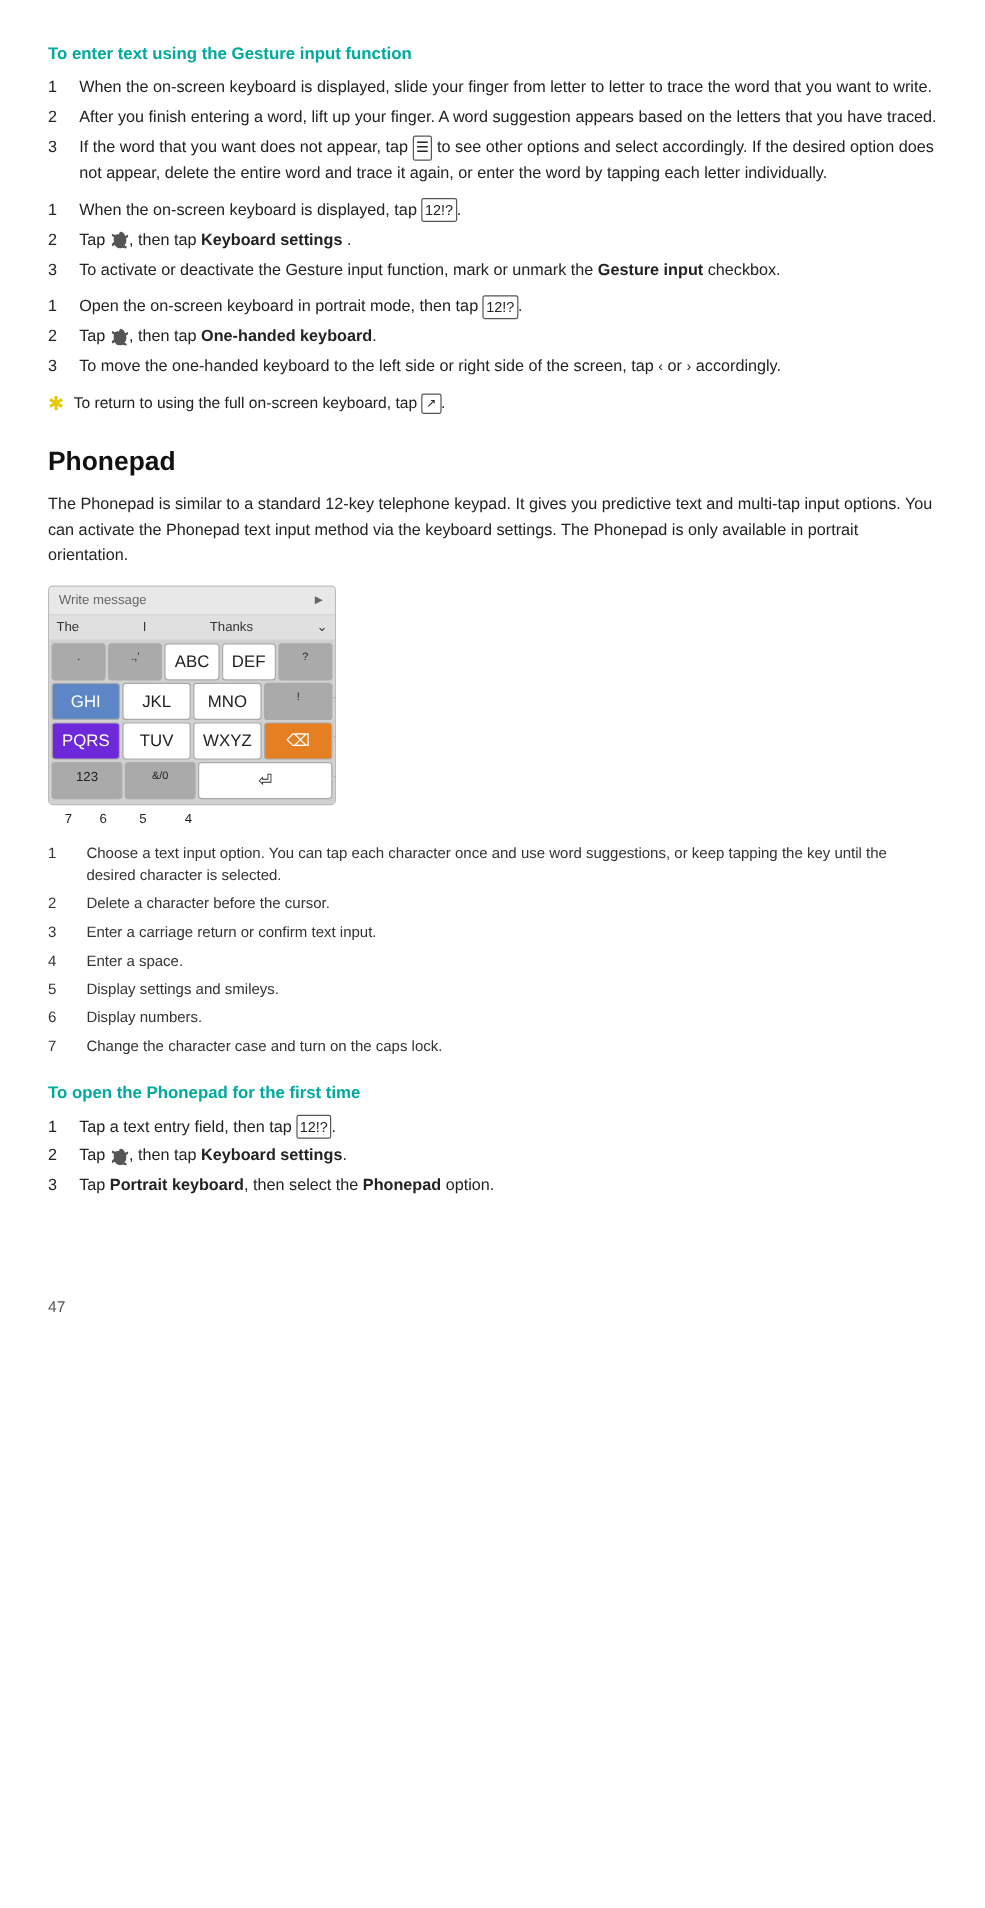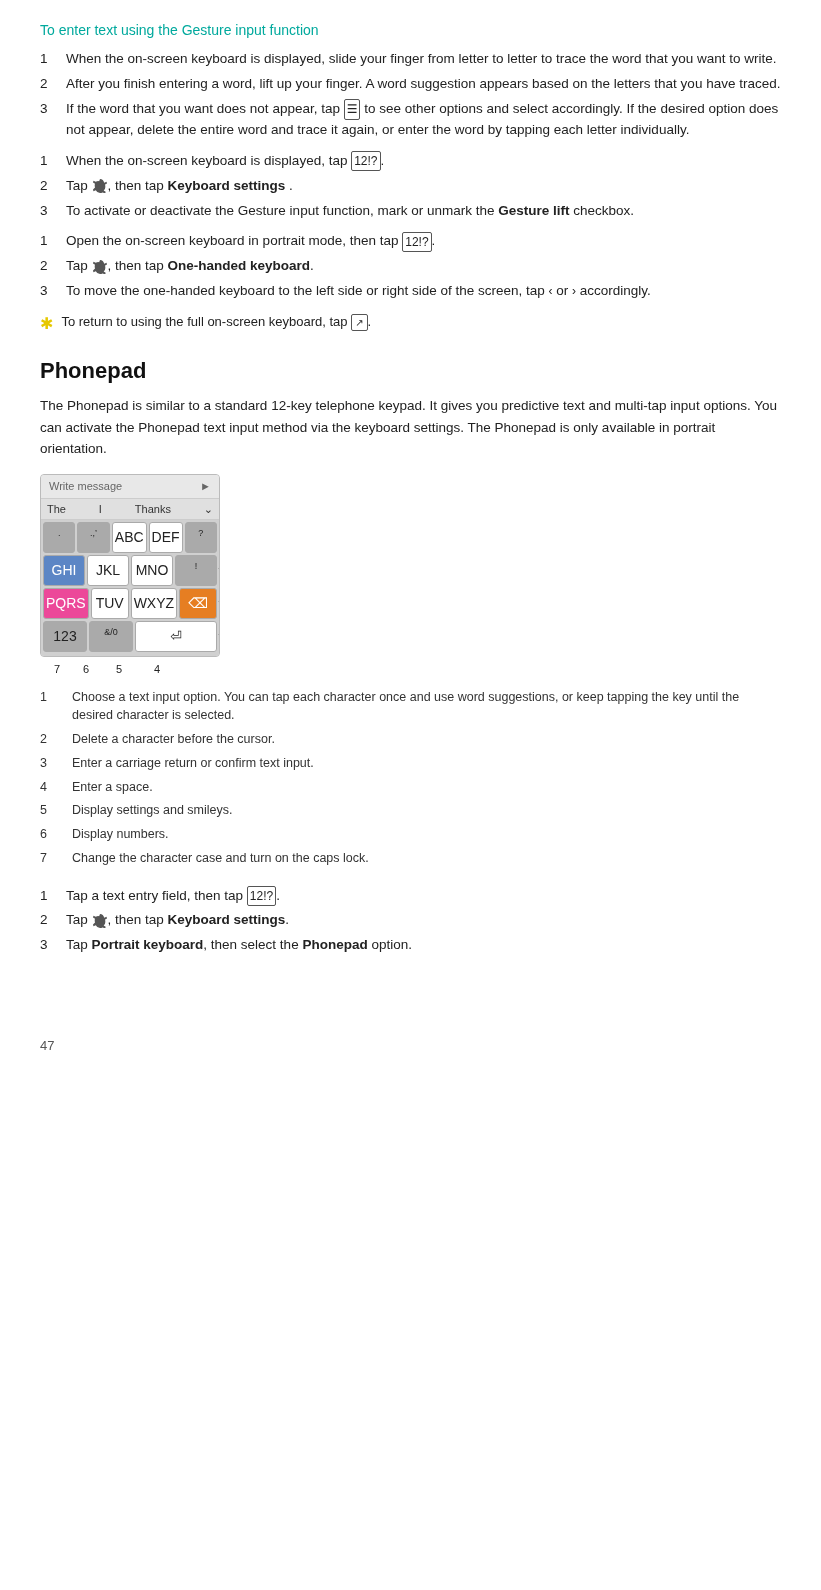--- a/index.html
+++ b/index.html
@@ -12,22 +12,23 @@
       color: #222;
       line-height: 1.5;
     }
     .page {
       padding: 20px 40px 30px 40px;
       max-width: 821px;
     }
     .section-heading {
       color: #00a99d;
       font-size: 14px;
-      font-weight: normal;
+      font-weight: bold;
       margin-bottom: 8px;
+      margin-top: 14px;
     }
     .numbered-list {
       list-style: none;
       padding: 0;
       margin: 0 0 10px 0;
     }
     .numbered-list li {
       display: flex;
       gap: 10px;
       margin-bottom: 4px;
@@ -70,21 +71,21 @@
       margin: 12px 0 8px 0;
       display: flex;
       align-items: flex-start;
     }
     .phonepad-screen {
       background: #e8e8e8;
       border: 1px solid #bbb;
       border-radius: 4px;
       padding: 0;
       overflow: hidden;
-      width: 180px;
+      width: 240px;
     }
     .phonepad-topbar {
       background: #e8e8e8;
       display: flex;
       align-items: center;
       justify-content: space-between;
       padding: 3px 8px;
       border-bottom: 1px solid #ccc;
       font-size: 11px;
       color: #666;
@@ -118,21 +119,21 @@
       flex: 1;
       padding: 4px 2px;
       cursor: pointer;
       position: relative;
     }
     .phonepad-key.accent {
       background: #5c86c5;
       color: #fff;
     }
     .phonepad-key.dark {
-      background: #ec4899;
+      background: #6d28d9;
       color: #fff;
     }
     .phonepad-key.orange {
       background: #e67e22;
       color: #fff;
     }
     .phonepad-key.sym {
       background: #aaa;
       color: #222;
       font-size: 9px;
@@ -234,21 +235,21 @@
       </li>
       <li>
         <span class="num">2</span>
         <span class="text">Tap <svg class="gear-icon" viewBox="0 0 16 16" fill="#555">
               <path d="M8 5a3 3 0 100 6A3 3 0 008 5zM6 8a2 2 0 114 0A2 2 0 016 8z"></path>
               <path d="M8 0l-1 2.5A5.5 5.5 0 003.2 3.2L.5 2 0 4l2.3 1.4A5.5 5.5 0 002 8a5.5 5.5 0 00.3 1.6L0 12l.5 2 2.7-1.2A5.5 5.5 0 008 16a5.5 5.5 0 002.8-.7L14 16.5l.5-2-2.3-1.4A5.5 5.5 0 0014 8a5.5 5.5 0 00-.2-1.6L16 5l-.5-2-2.7 1.2A5.5 5.5 0 008 0z"></path>
             </svg>, then tap <span class="bold">Keyboard settings</span> .</span>
       </li>
       <li>
         <span class="num">3</span>
-        <span class="text">To activate or deactivate the Gesture input function, mark or unmark the <span class="bold">Gesture lift</span> checkbox.</span>
+        <span class="text">To activate or deactivate the Gesture input function, mark or unmark the <span class="bold">Gesture input</span> checkbox.</span>
       </li>
     </ol>
   </div>
 
   <div>
     <ol class="numbered-list">
       <li>
         <span class="num">1</span>
         <span class="text">Open the on-screen keyboard in portrait mode, then tap <span class="icon-glyph">12!?</span>.</span>
       </li>
@@ -310,21 +311,21 @@
 
             <div class="phonepad-row" style="position:relative;">
               <div class="phonepad-key dark">PQRS</div>
               <div class="phonepad-key">TUV</div>
               <div class="phonepad-key">WXYZ</div>
               <div class="phonepad-key orange">⌫</div>
               <span style="position:absolute; right:-22px; top:4px; font-size:11px; color:#222;">— 2</span>
             </div>
 
             <div class="phonepad-row" style="position:relative;">
-              <div class="phonepad-key sym" style="font-size:14px;">123</div>
+              <div class="phonepad-key sym" style="font-size:11px;">123</div>
               <div class="phonepad-key sym" style="font-size:9px;">&amp;/0</div>
               <div class="phonepad-key" style="flex:2;">⏎</div>
               <span style="position:absolute; right:-22px; top:4px; font-size:11px; color:#222;">— 3</span>
             </div>
           </div>
         </div>
 
         <div style="display:flex; gap:0; font-size:11px; color:#222; margin-top:4px; padding-left:2px;">
           <span style="min-width:30px; text-align:center;">7</span>
           <span style="min-width:28px; text-align:center;">6</span>
@@ -360,20 +361,21 @@
         <span class="ann-text">Display numbers.</span>
       </div>
       <div class="ann-row">
         <span class="ann-num">7</span>
         <span class="ann-text">Change the character case and turn on the caps lock.</span>
       </div>
     </div>
   </div>
 
   <div style="margin-top:18px;">
+    <div class="section-heading">To open the Phonepad for the first time</div>
     <ol class="numbered-list">
       <li>
         <span class="num">1</span>
         <span class="text">Tap a text entry field, then tap <span class="icon-glyph">12!?</span>.</span>
       </li>
       <li>
         <span class="num">2</span>
         <span class="text">Tap <svg class="gear-icon" viewBox="0 0 16 16" fill="#555">
               <path d="M8 5a3 3 0 100 6A3 3 0 008 5zM6 8a2 2 0 114 0A2 2 0 016 8z"></path>
               <path d="M8 0l-1 2.5A5.5 5.5 0 003.2 3.2L.5 2 0 4l2.3 1.4A5.5 5.5 0 002 8a5.5 5.5 0 00.3 1.6L0 12l.5 2 2.7-1.2A5.5 5.5 0 008 16a5.5 5.5 0 002.8-.7L14 16.5l.5-2-2.3-1.4A5.5 5.5 0 0014 8a5.5 5.5 0 00-.2-1.6L16 5l-.5-2-2.7 1.2A5.5 5.5 0 008 0z"></path>

